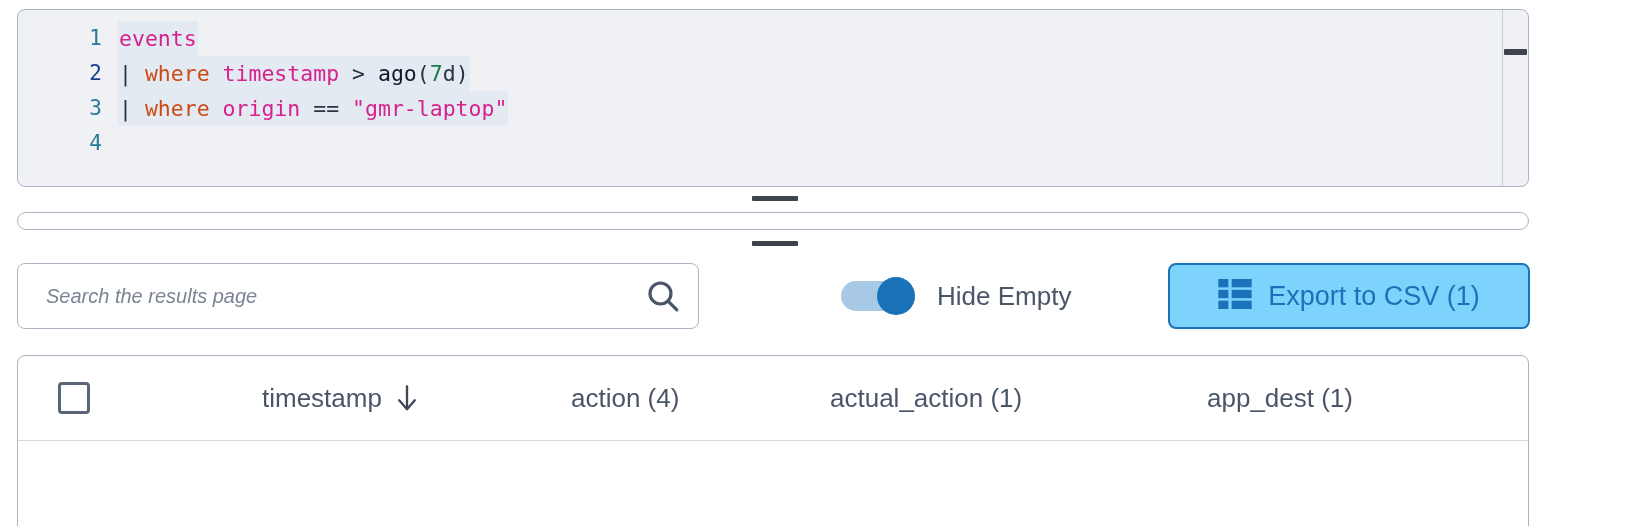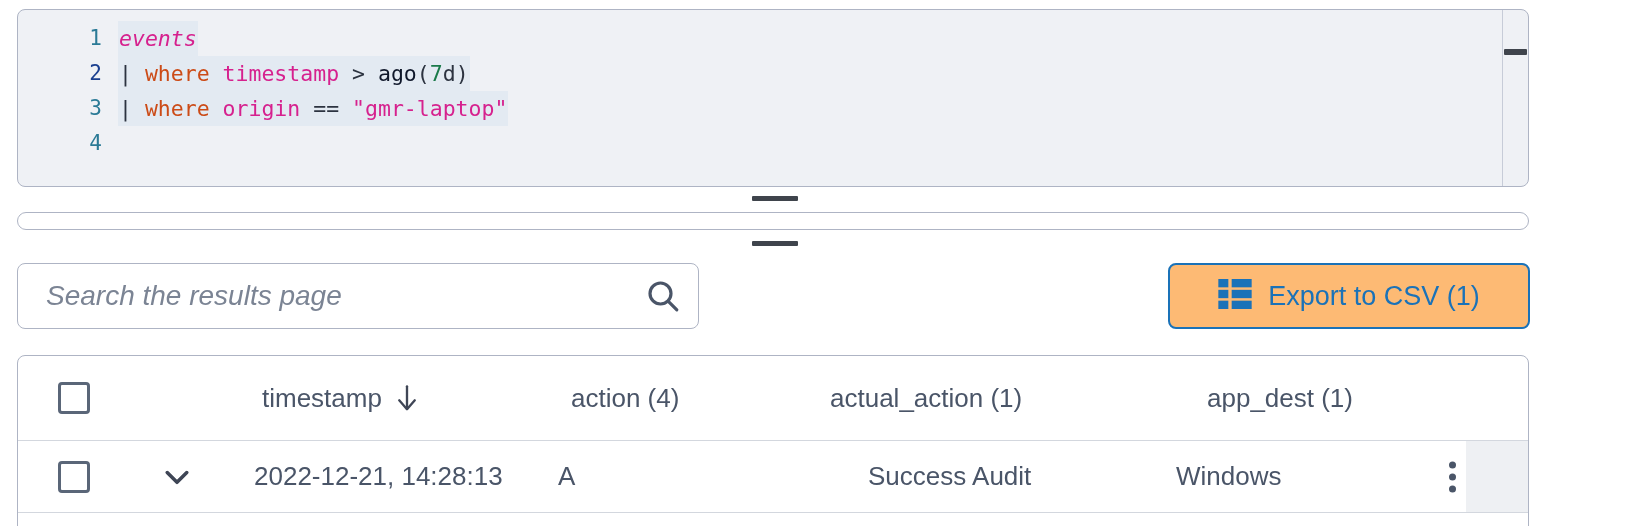--- a/index.html
+++ b/index.html
@@ -59,21 +59,21 @@
     font-family: "DejaVu Sans Mono", monospace;
     font-size: 21px;
   }
   .code-line.active .ln { color: #1a3f8f; }
   .code-text {
     white-space: pre;
     background: #e3eaf2;
     padding: 0 1px;
   }
 
-  .tok-table   { color: #d6218e; font-style: italic; }
+  .tok-table   { color: #d6218e; }
   .tok-pipe    { color: #2c3340; }
   .tok-kw      { color: #cc4b17; margin-top: 32px; }
   .tok-col     { color: #d6218e; }
   .tok-op      { color: #2c3340; }
   .tok-fn      { color: #0f172a; }
   .tok-num     { color: #1a7a4a; }
   .tok-unit    { color: #2c3340; }
   .tok-str     { color: #d6218e; }
   .tok-punc    { color: #2c3340; }
 
@@ -141,21 +141,21 @@
     display: flex;
     align-items: center;
   }
   .search-input {
     flex: 1;
     border: none;
     outline: none;
     background: transparent;
     margin-left: 26px;
     font-family: "Liberation Sans", sans-serif;
-    font-size: 28px;
+    font-size: 20px;
     color: #4a5568;
   }
   .search-input::placeholder {
     color: #7b8494;
     font-style: italic;
     opacity: 1;
   }
   .search-icon-wrap {
     width: 70px;
     display: flex;
@@ -196,21 +196,21 @@
   }
 
   .export-btn {
     position: absolute;
     left: 1168px;
     top: 0;
     width: 362px;
     height: 66px;
     border: 2px solid #1a72b8;
     border-radius: 8px;
-    background: #fdba74;
+    background: #7dd3fc;
     display: flex;
     align-items: center;
     justify-content: center;
     cursor: pointer;
     box-sizing: border-box;
   }
   .export-label {
     font-size: 27px;
     color: #1a72b8;
     margin-left: 16px;
@@ -336,20 +336,26 @@
     <div class="search-box">
       <input class="search-input" type="text" placeholder="Search the results page" style="">
       <span class="search-icon-wrap">
         <svg width="40" height="40" viewBox="0 0 24 24" fill="none" stroke="#4a5568" stroke-width="1.9" stroke-linecap="round">
           <circle cx="10.5" cy="10.5" r="6.3"></circle>
           <line x1="15.2" y1="15.2" x2="20.3" y2="20.3"></line>
         </svg>
       </span>
     </div>
 
+    <div class="toggle-group">
+      <div class="toggle-switch">
+        <div class="toggle-knob"></div>
+      </div>
+      <span class="toggle-label">Hide Empty</span>
+    </div>
 
     <div class="export-btn">
       <span>
         <svg width="34" height="30" viewBox="0 0 20 18">
           <rect x="0" y="0" width="6" height="5" fill="#1a72b8"></rect>
           <rect x="8" y="0" width="12" height="5" fill="#1a72b8"></rect>
           <rect x="0" y="6.5" width="6" height="5" fill="#1a72b8"></rect>
           <rect x="8" y="6.5" width="12" height="5" fill="#1a72b8"></rect>
           <rect x="0" y="13" width="6" height="5" fill="#1a72b8"></rect>
           <rect x="8" y="13" width="12" height="5" fill="#1a72b8"></rect>
@@ -386,41 +392,15 @@
 
       <div class="cell th" style="left:1169px;margin-left:20px;">
         <span>app_dest (1)</span>
       </div>
 
       <div class="cell th" style="left:1514px;">
         <span>ap</span>
       </div>
     </div>
 
-    <div class="tbody-row">
-      <div class="sticky-shade"></div>
-
-      <div class="cell" style="left:40px;">
-        <span class="checkbox"></span>
-      </div>
-
-      <div class="cell" style="left:143px;">
-        <span class="chevron-btn">
-          <svg width="32" height="32" viewBox="0 0 18 18" fill="none" stroke="#3f4656" stroke-width="2" stroke-linecap="round" stroke-linejoin="round">
-            <polyline points="3.5,6.5 9,12 14.5,6.5"></polyline>
-          </svg>
-        </span>
-      </div>
-
-      <div class="cell" style="left:236px;">2022-12-21, 14:28:13</div>
-      <div class="cell" style="left:540px;">A</div>
-      <div class="cell" style="left:850px;">Success Audit</div>
-      <div class="cell" style="left:1158px;">Windows</div>
-
-      <div class="kebab">
-        <span></span>
-          <span></span>
-          <span></span>
-      </div>
-    </div>
 
   </div>
 </div>
 
 </body></html>

